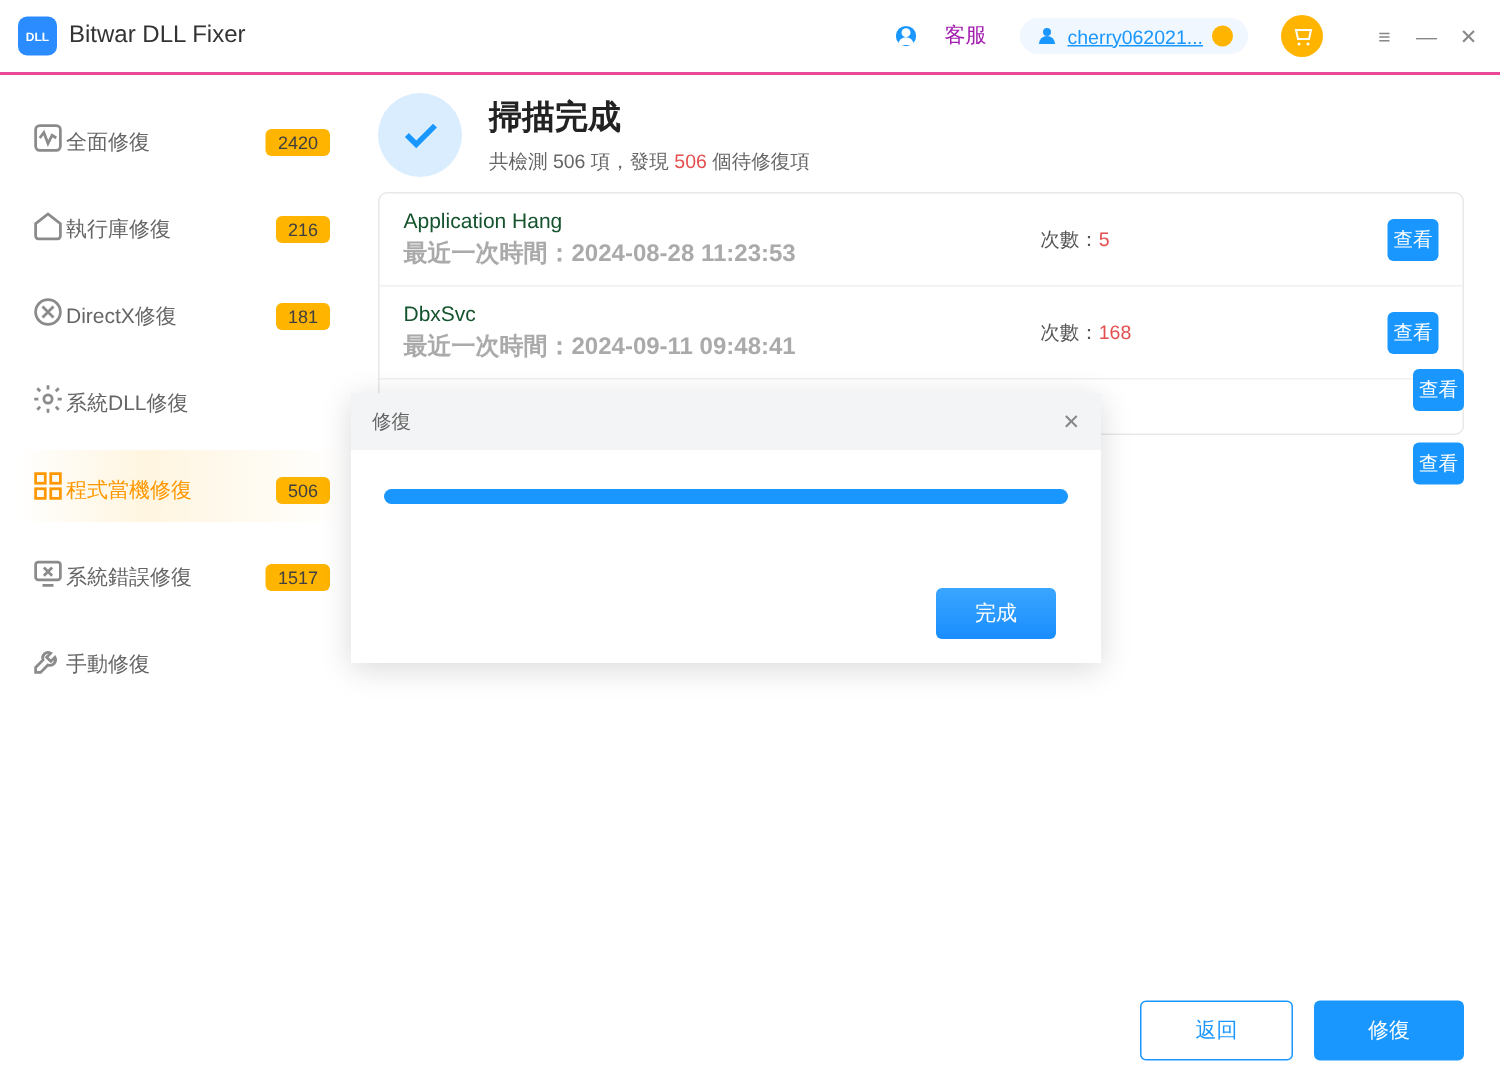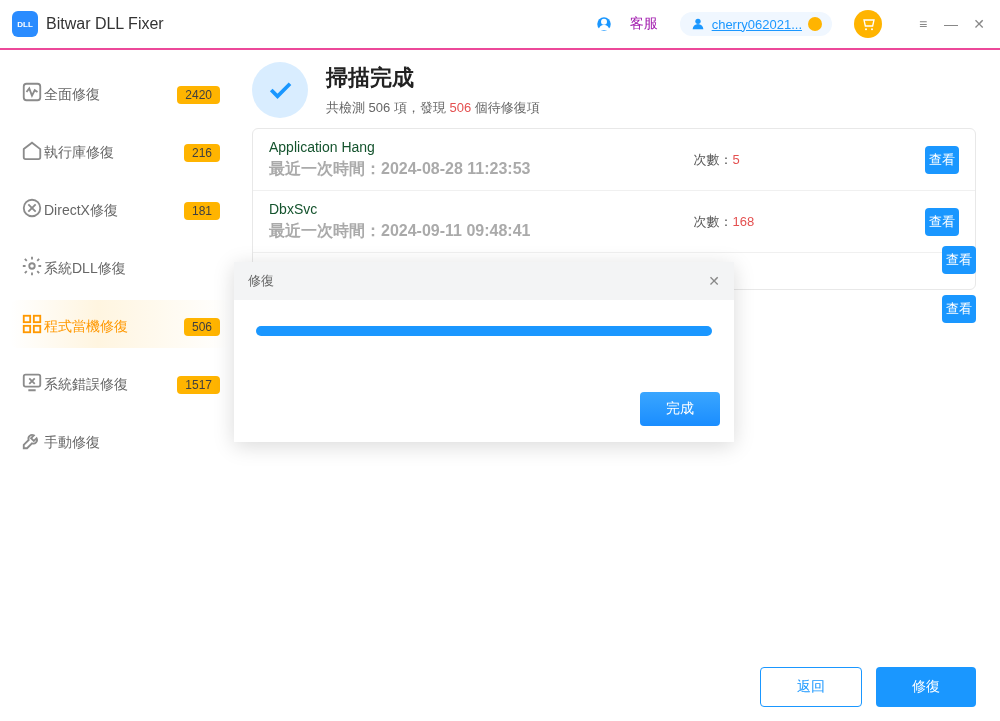--- a/index.html
+++ b/index.html
@@ -54,21 +54,21 @@
 .btn-primary { border:none; color:#fff; background:#1a97ff; padding:10px 36px; border-radius:4px; font-size:14px; cursor:pointer; }
 
 
 .modal { position:absolute; left:234px; top:262px; width:500px; background:#fff; box-shadow:0 4px 20px rgba(0,0,0,.15); }
 .modal-head { display:flex; align-items:center; justify-content:space-between; padding:10px 14px; background:#f3f4f5; }
 .modal-title { font-size:13px; color:#666; }
 .modal-close { color:#888; cursor:pointer; font-size:14px; }
 .modal-body { padding:26px 22px 16px; }
 .modal-msg { font-size:13px; color:#444; margin-bottom:14px; }
 .progress { height:10px; background:#1a97ff; border-radius:5px; width:100%; }
-.modal-foot { display:flex; justify-content:flex-end; padding:0 14px 16px; margin-top:40px;align-items:center; }
+.modal-foot { display:flex; justify-content:flex-end; padding:0 30px 16px; margin-top:40px;align-items:center; }
 .modal-done { background:linear-gradient(#3aa6ff,#1a8dff); color:#fff; border:none; padding:8px 26px; border-radius:4px; cursor:pointer; font-size:14px; }
 
 svg { display:block; }
 </style>
 </head>
 <body>
 
 <div class="titlebar">
   <div class="logo-wrap">
     <div class="logo-ic"></div>

